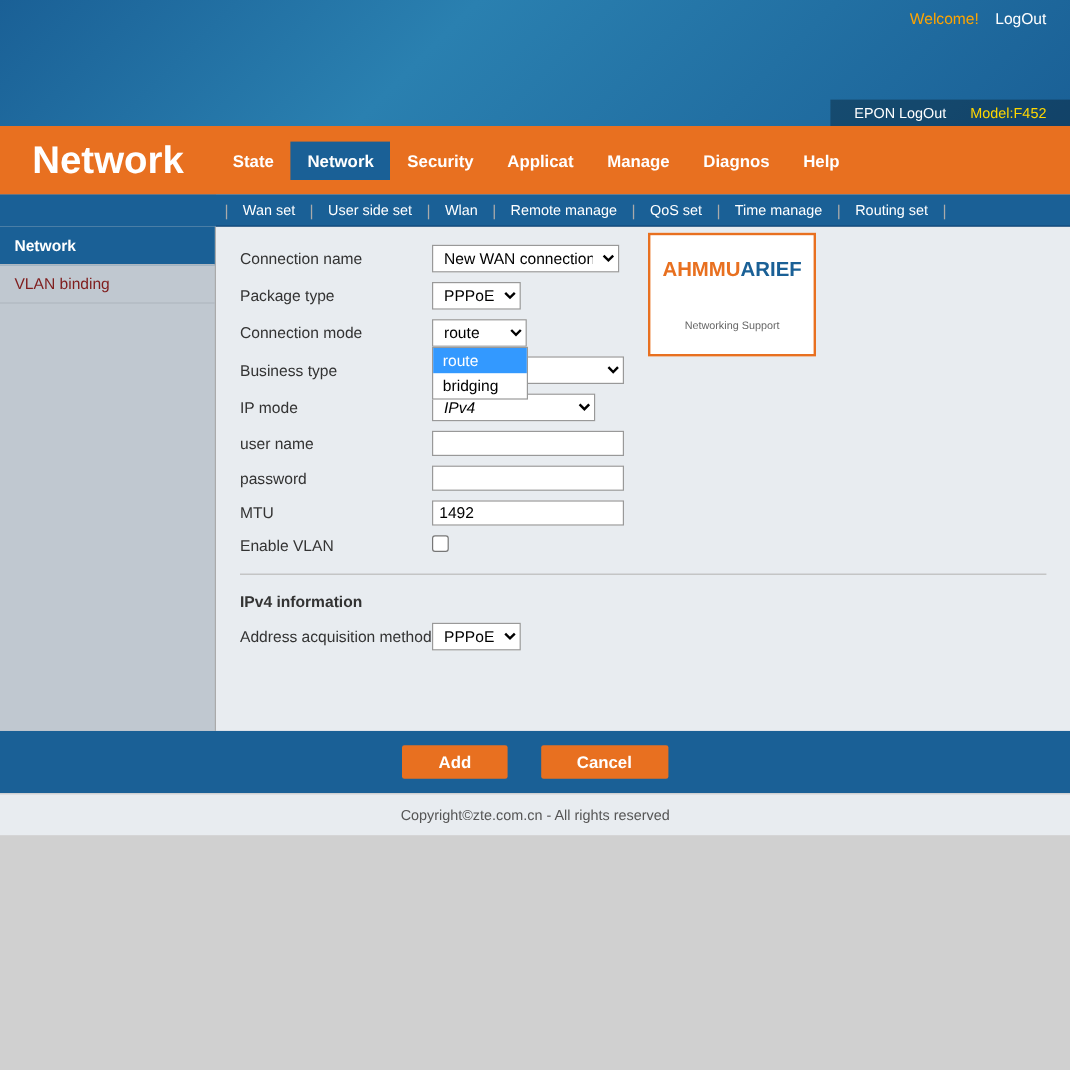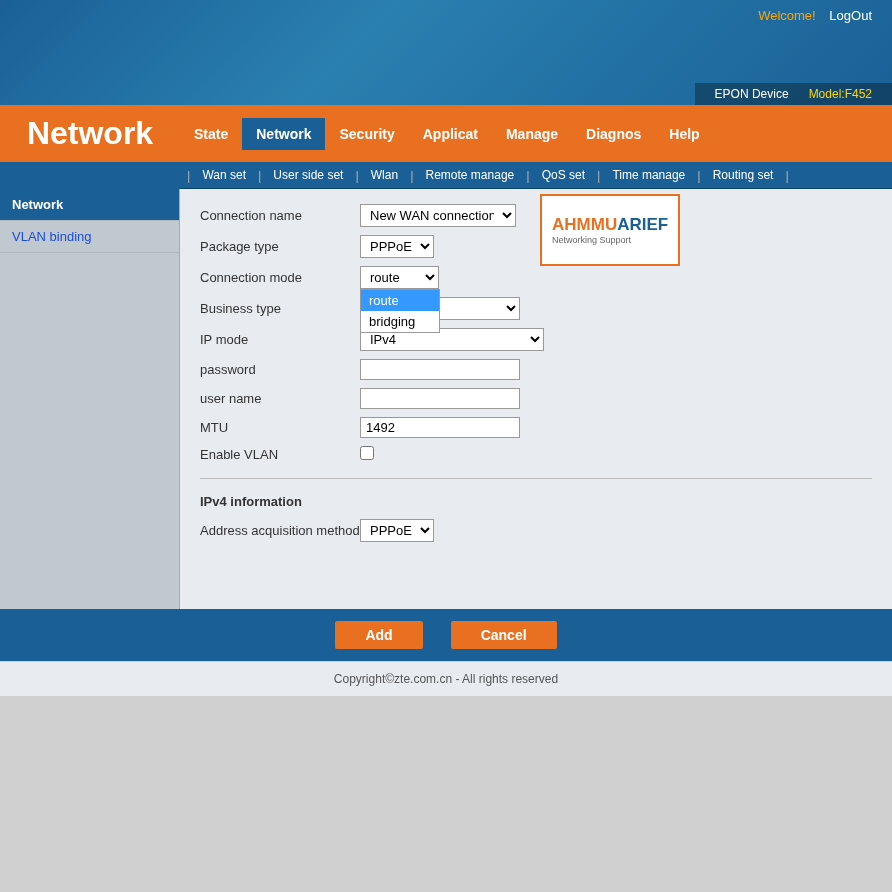--- a/index.html
+++ b/index.html
@@ -23,21 +23,21 @@
     .sub-nav-sidebar { width: 180px; background: #1a6096; }
     .sub-nav-items { display: flex; align-items: center; flex: 1; flex-wrap: wrap; }
     .sub-nav-item { color: white; padding: 6px 10px; font-size: 12px; cursor: pointer; white-space: nowrap; }
     .sub-nav-sep { color: #aaa; padding: 0 2px; }
 
     
     .main-layout { display: flex; min-height: 420px; }
 
     
     .sidebar { width: 180px; background: #c0c8d0; border-right: 1px solid #aaa; }
-    .sidebar-item { padding: 8px 12px; font-size: 13px; color: #1d4ed8; border-bottom: 1px solid #b0b8c0; cursor: pointer; }
+    .sidebar-item { padding: 8px 12px; font-size: 13px; color: #7f1d1d; border-bottom: 1px solid #b0b8c0; cursor: pointer; }
     .sidebar-item.active { background: #1a6096; color: white; font-weight: bold; }
 
     
     .content { flex: 1; background: #e8ecf0; padding: 15px 20px; }
     .form-row { display: flex; align-items: center; margin-bottom: 8px; }
     .form-label { width: 160px; color: #333; font-size: 13px; }
     .form-control { font-size: 13px; }
     select { padding: 2px 5px; font-size: 13px; border: 1px solid #999; background: white; }
     input[type="text"], input[type="password"] { padding: 2px 5px; font-size: 13px; border: 1px solid #999; background: white; }
     input[type="checkbox"] { width: 14px; height: 14px; }
@@ -72,21 +72,21 @@
   </style>
 </head>
 <body>
 
 <div class="header">
   <div class="header-top-right">
     <span>Welcome!</span>
     <span class="logout">LogOut</span>
   </div>
   <div class="device-info">
-    <span>EPON Device</span>
+    <span>EPON LogOut</span>
     <span class="model">Model:F452</span>
   </div>
 </div>
 
 <div class="nav-bar">
   <div class="nav-sidebar">
     <div class="network-label" style="height:100%;font-size:32px;padding:10px 15px;">Network</div>
   </div>
   <div class="nav-items">
     <div class="nav-item">State</div>
@@ -137,21 +137,21 @@
         <div class="form-control">
           <select style="width:156px;">
             <option>New WAN connection</option>
           </select>
         </div>
 
         <div style="position:absolute;left:340px;top:-10px;border:2px solid #e87020;background:white;padding:19px 10px;z-index:10;">
           <div style="font-size:17px;font-weight:bold;color:#333;">
             <span style="color:#e87020;font-weight:900;">AHMMU</span><span style="color:#1a6096;font-weight:900;">ARIEF</span>
           </div>
-          <div style="font-size:9px;color:#666;text-align:left;">Networking Support</div>
+          <div style="font-size:9px;color:#666;text-align:center;margin-top:31px;">Networking Support</div>
         </div>
       </div>
     </div>
 
     <div class="form-row">
       <div class="form-label">Package type</div>
       <div class="form-control">
         <select>
           <option>PPPoE</option>
           <option>IPoE</option>
@@ -182,39 +182,39 @@
           <option>INTERNET</option>
           <option>VoIP</option>
           <option>Other</option>
         </select>
       </div>
     </div>
 
     <div class="form-row">
       <div class="form-label">IP mode</div>
       <div class="form-control">
-        <select style="width:184px;">
+        <select style="width:136px;font-style:italic;">
           <option>IPv4</option>
           <option>IPv6</option>
           <option>IPv4/IPv6</option>
         </select>
       </div>
     </div>
 
     <div class="form-row">
+      <div class="form-label">user name</div>
+      <div class="form-control">
+        <input type="text" style="width: 160px;" value="">
+      </div>
+    </div>
+
+    <div class="form-row">
       <div class="form-label">password</div>
       <div class="form-control">
         <input type="password" style="width: 160px;" value="">
-      </div>
-    </div>
-
-    <div class="form-row">
-      <div class="form-label">user name</div>
-      <div class="form-control">
-        <input type="text" style="width: 160px;" value="">
       </div>
     </div>
 
     <div class="form-row">
       <div class="form-label">MTU</div>
       <div class="form-control">
         <input type="text" style="width: 160px;" value="1492">
       </div>
     </div>
 

